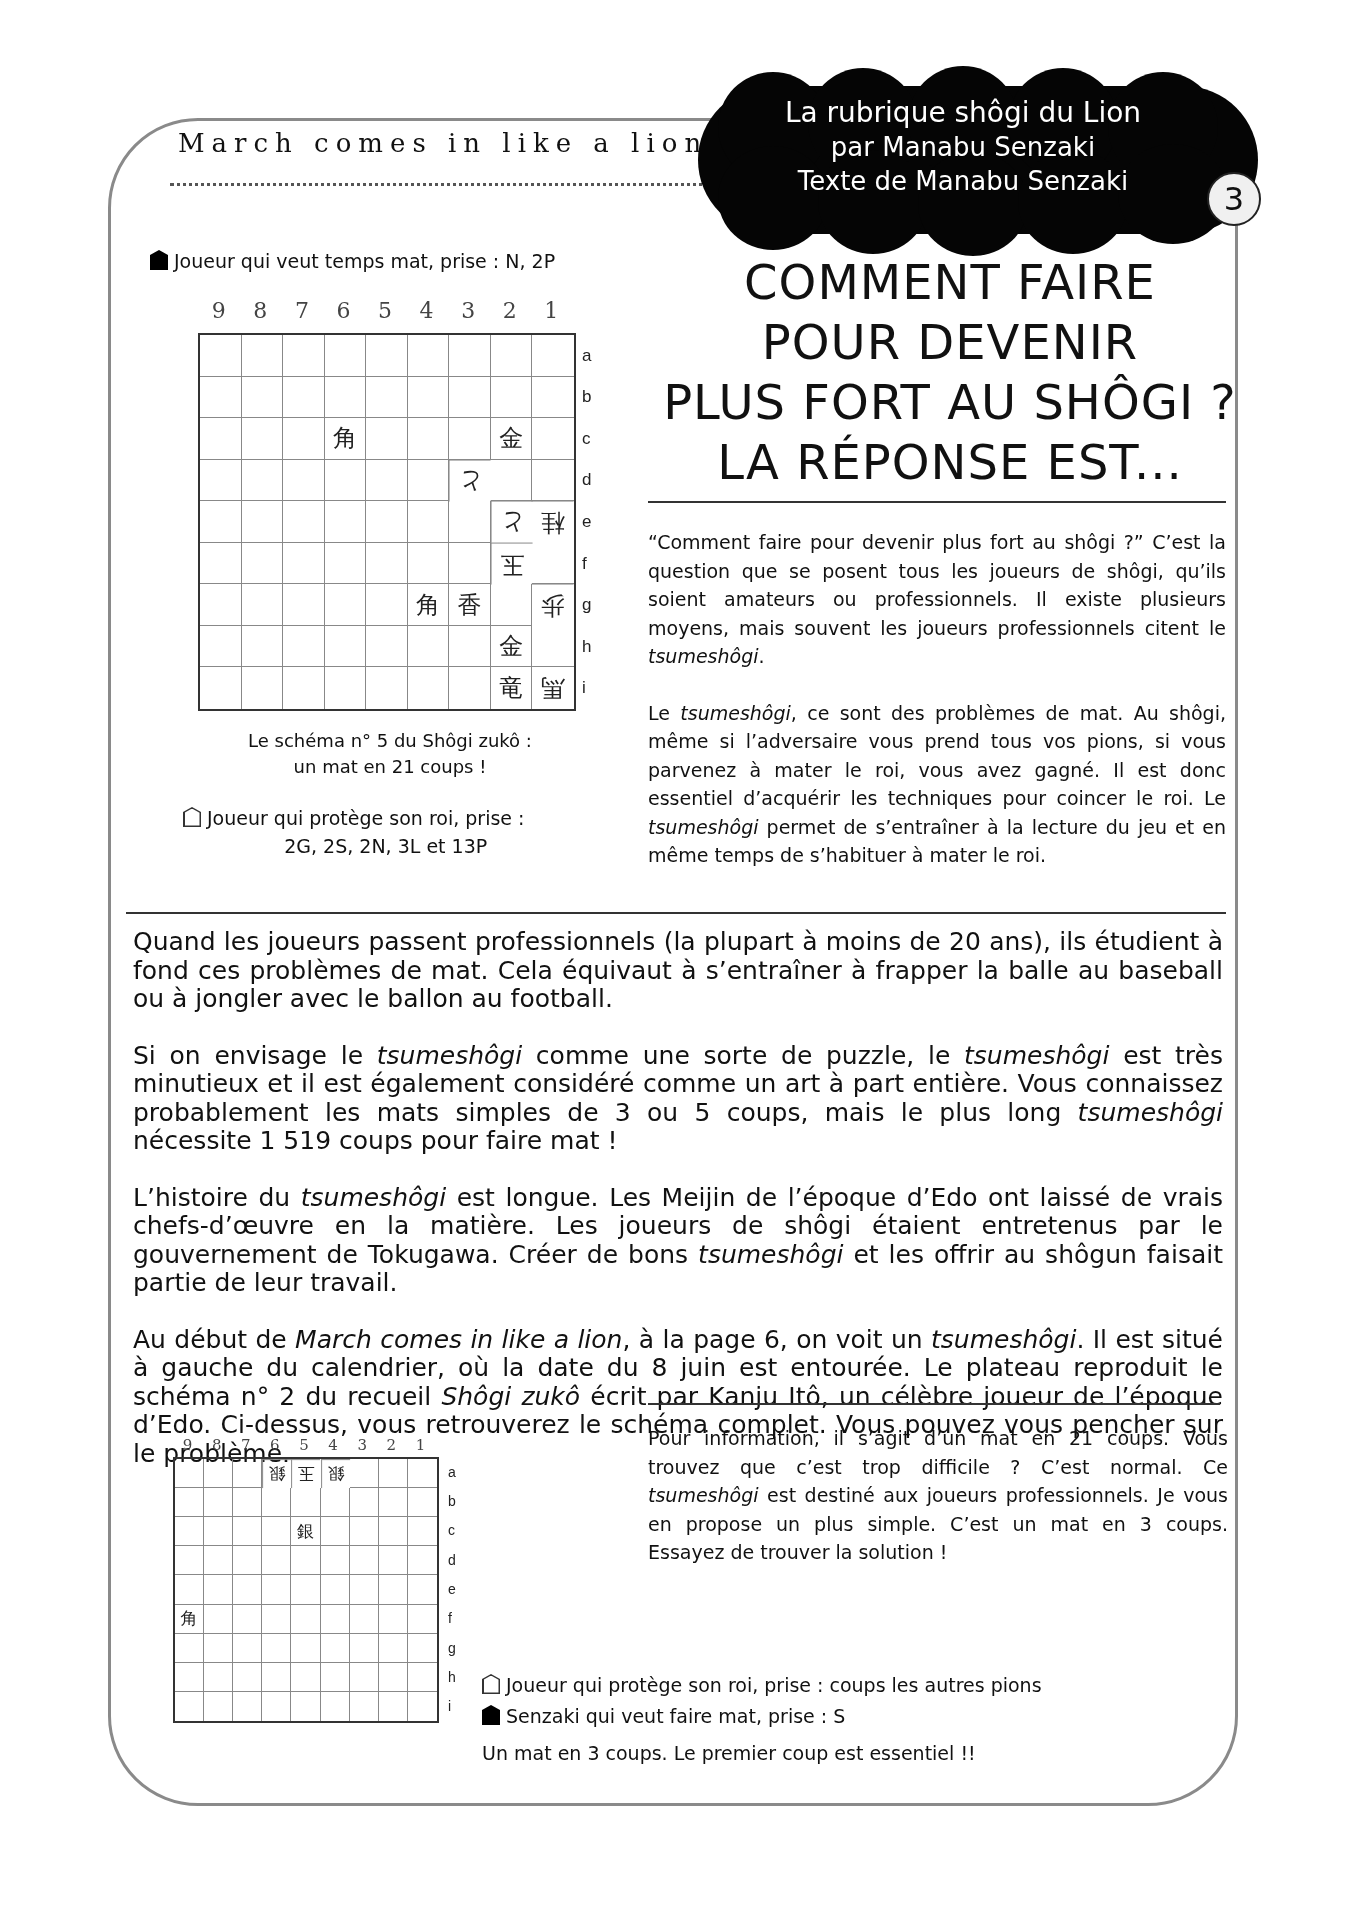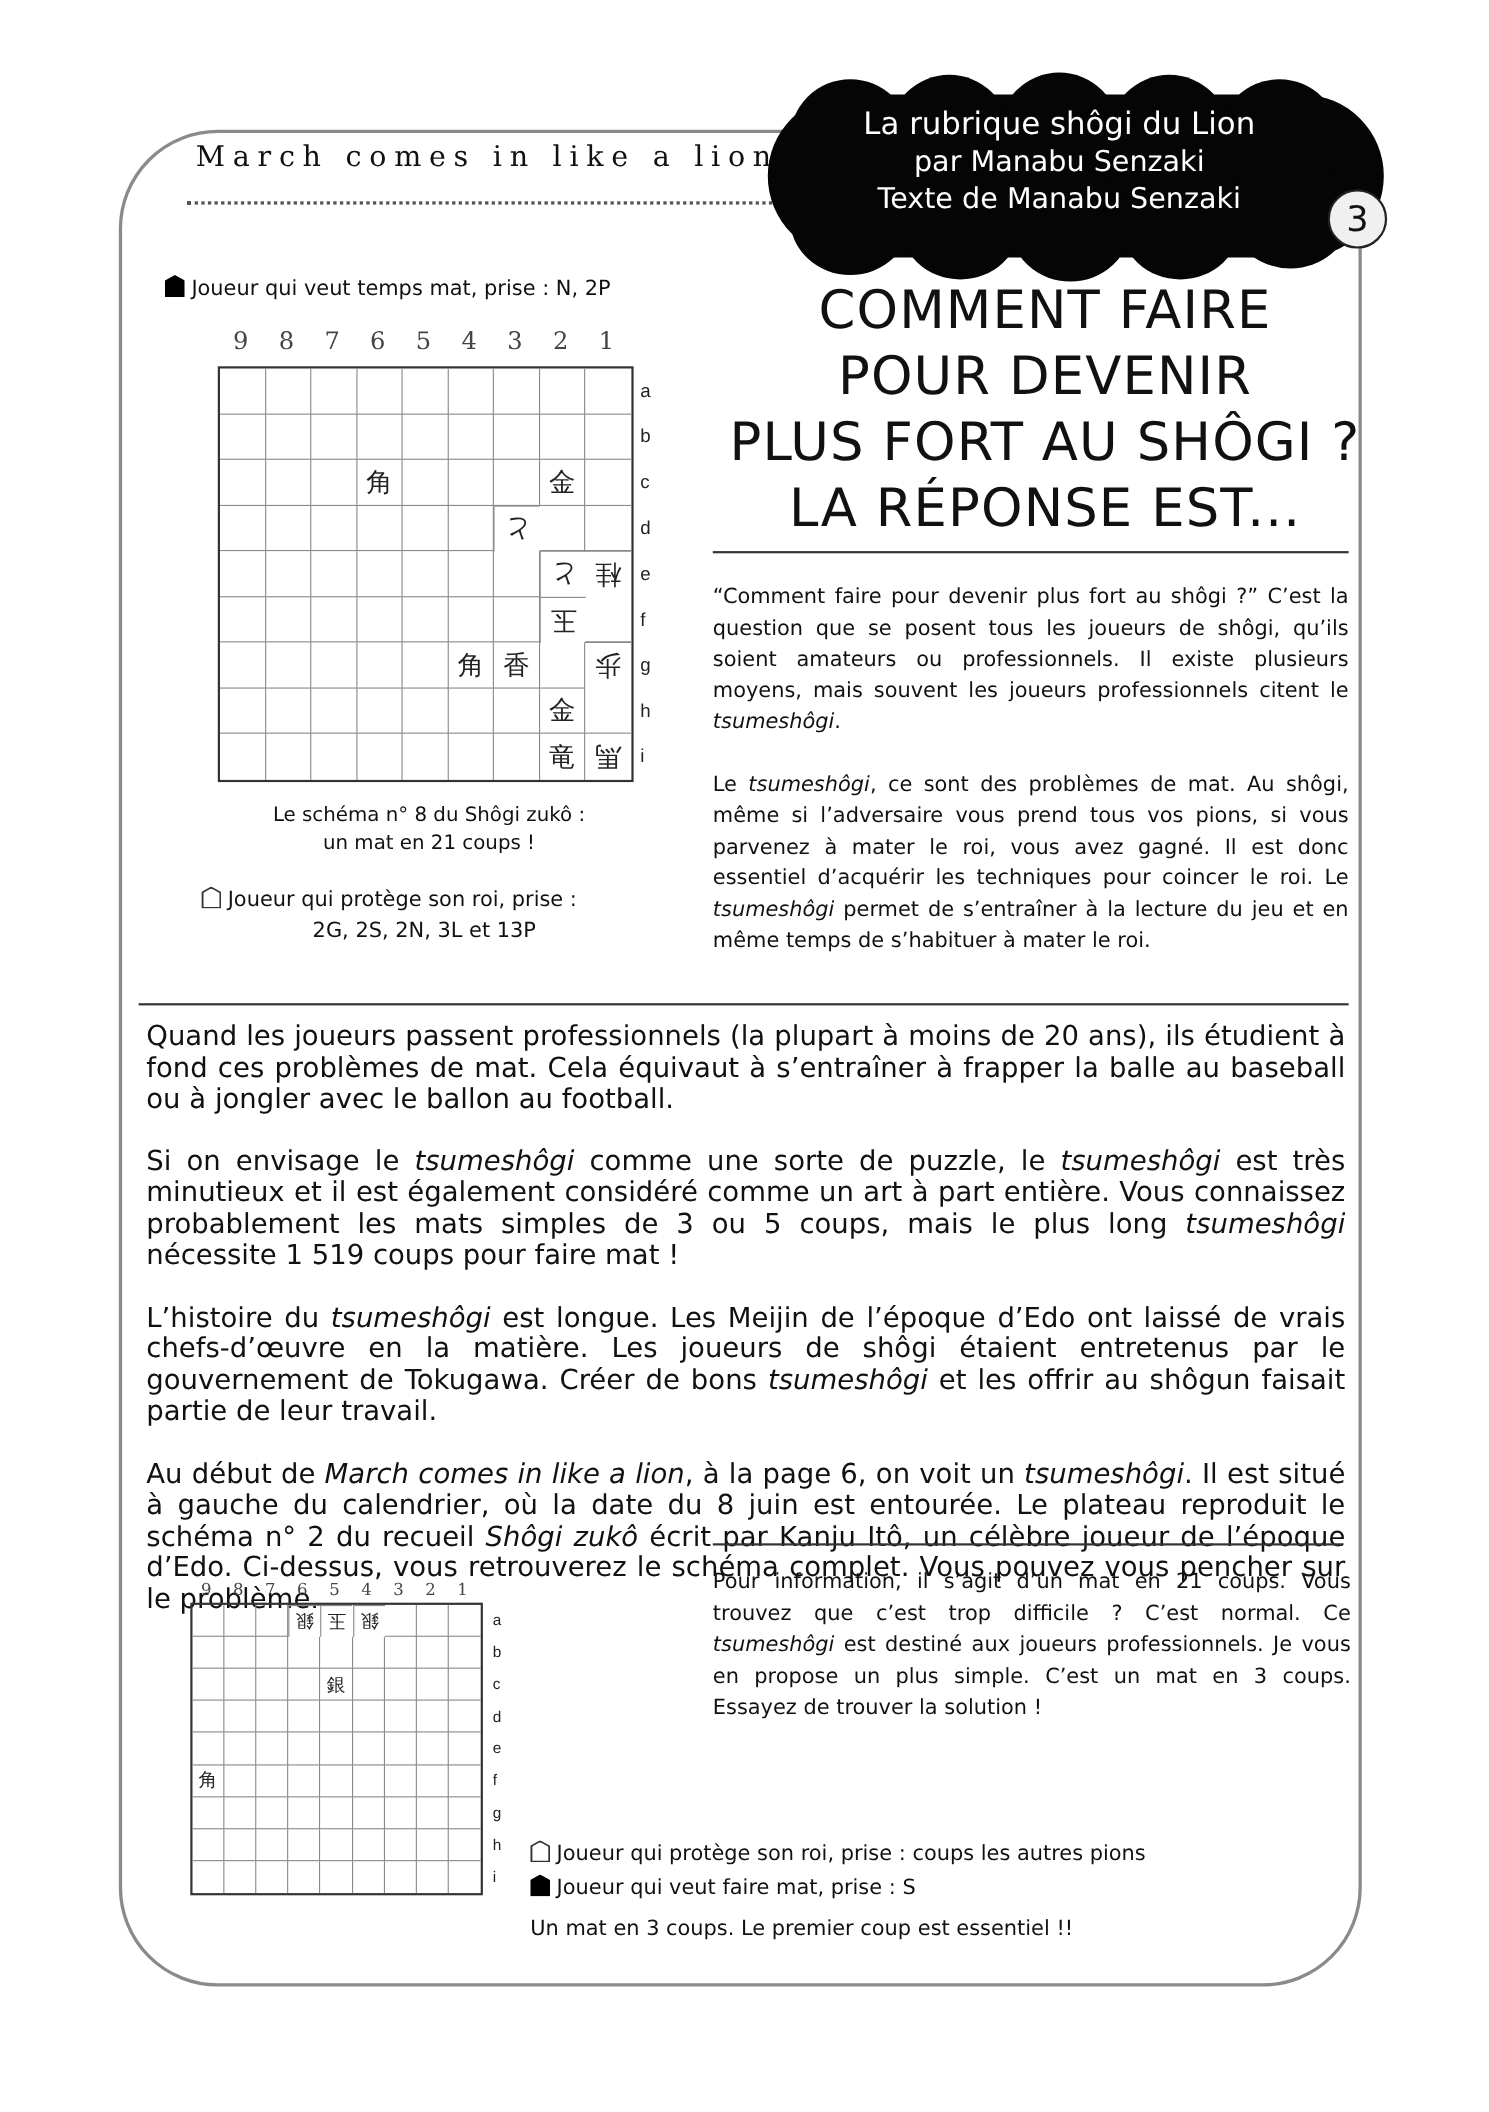--- a/index.html
+++ b/index.html
@@ -164,21 +164,21 @@
     <span>c</span>
     <span>d</span>
     <span>e</span>
     <span>f</span>
     <span>g</span>
     <span>h</span>
     <span>i</span>
   </div>
 
 <div class="caption" style="left:180px;top:728px;width:420px;">
-  <div>Le schéma n° 8 du Shôgi zukô :</div>
+  <div>Le schéma n° 5 du Shôgi zukô :</div>
   <div>un mat en 21 coups !</div>
 </div>
 <div class="legend" style="left:183px;top:804px;line-height:28px;text-align:center;">
   <div><span class="piece-white"></span><span>Joueur qui protège son roi, prise :</span></div>
   <div style="padding-left:64px;">2G, 2S, 2N, 3L et 13P</div>
 </div>
 
 <div class="headline">
   <div>COMMENT FAIRE</div>
   <div>POUR DEVENIR</div>
@@ -307,15 +307,15 @@
     <span>d</span>
     <span>e</span>
     <span>f</span>
     <span>g</span>
     <span>h</span>
     <span>i</span>
   </div>
 
 <div class="legend" style="left:482px;top:1670px;line-height:31px;">
   <div><span class="piece-white"></span><span>Joueur qui protège son roi, prise : coups les autres pions</span></div>
-  <div><span class="piece-black"></span><span>Joueur qui veut faire mat, prise : S</span></div>
+  <div><span class="piece-black"></span><span>Senzaki qui veut faire mat, prise : S</span></div>
   <div style="margin-top:6px;">Un mat en 3 coups. Le premier coup est essentiel !!</div>
 </div>
 
 </body></html>

